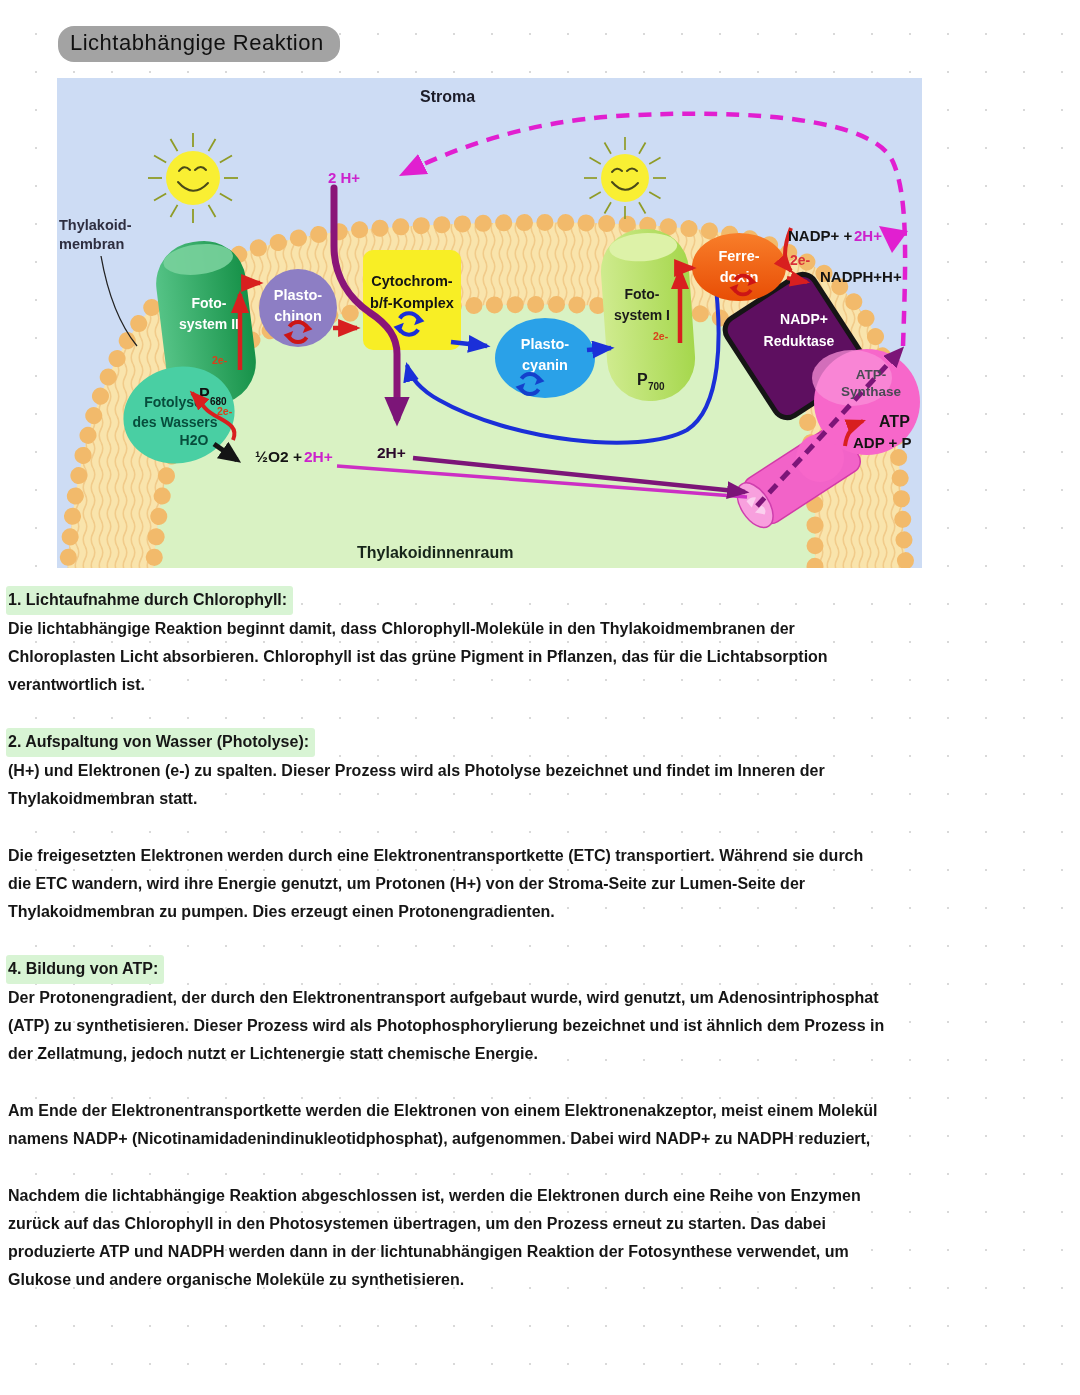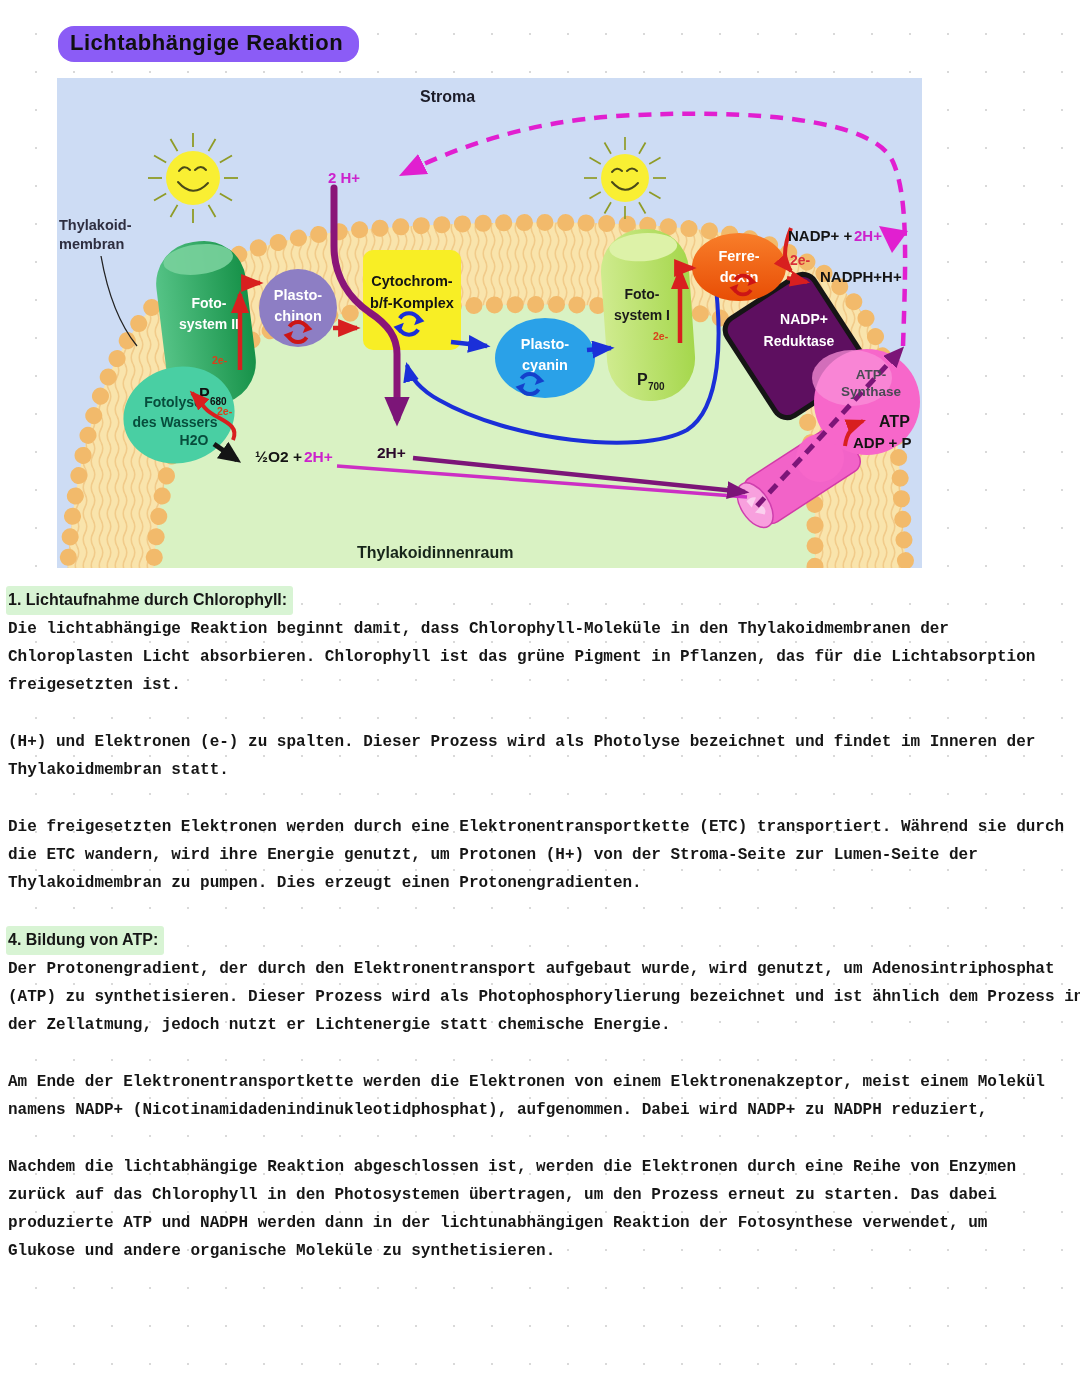--- a/index.html
+++ b/index.html
@@ -5,38 +5,38 @@
   html,body{margin:0;padding:0;}
   body{
     width:1080px;height:1395px;position:relative;overflow:hidden;
     background-color:#ffffff;
     background-image:radial-gradient(#d9d9d9 1.3px, transparent 1.5px);
     background-size:38px 38px;background-position:17px 15px;
     font-family:"Liberation Sans",sans-serif;color:#141414;
   }
   .title-pill{
     position:absolute;left:58px;top:26px;
-    font-size:22px;font-weight:700;color:#101010;
-    background:#8b5cf6;border-radius:16px;padding:4px 16px 6px 12px;
+    font-size:22px;font-weight:400;color:#101010;
+    background:#a3a3a3;border-radius:16px;padding:4px 16px 6px 12px;
     letter-spacing:.5px;
   }
   .diagram{
     position:absolute;left:57px;top:78px;width:865px;height:490px;
   }
   svg{font-family:"Liberation Sans",sans-serif;}
   .sections{
     position:absolute;left:8px;top:586px;width:1036px;
     font-size:16px;line-height:28px;font-weight:600;color:#161616;
   }
   .section{margin-bottom:29px;}
   .section-heading{
     display:inline-block;font-weight:700;
     background:#d8f4d4;border-radius:3px;padding:0 6px 1px 2px;margin-left:-2px;
   }
-  .body-line{white-space:nowrap;font-family:Liberation Mono, monospace;}
+  .body-line{white-space:nowrap;}
   .closing{margin-top:0;}
 </style>
 </head>
 <body>
 
 <div class="title-pill">Lichtabhängige Reaktion</div>
 
 <svg class="diagram" viewBox="0 0 865 490">
   <defs>
     <linearGradient id="gps2" x1="0" y1="0" x2="1" y2="0">
@@ -245,23 +245,24 @@
   <text x="814" y="318" font-size="13.5" font-weight="600" fill="#4a4a55" text-anchor="middle">Synthase</text>
   <text x="822" y="349" font-size="16" font-weight="700" fill="#141414">ATP</text>
   <text x="796" y="370" font-size="15" font-weight="700" fill="#141414">ADP + P</text>
 </svg>
 
 <div class="sections">
   <div class="section">
     <div><span class="section-heading">1. Lichtaufnahme durch Chlorophyll:</span></div>
     <div class="body-line">Die lichtabhängige Reaktion beginnt damit, dass Chlorophyll-Moleküle in den Thylakoidmembranen der</div>
     <div class="body-line">Chloroplasten Licht absorbieren. Chlorophyll ist das grüne Pigment in Pflanzen, das für die Lichtabsorption</div>
-    <div class="body-line">freigesetzten ist.</div>
-  </div>
-  <div class="section">
+    <div class="body-line">verantwortlich ist.</div>
+  </div>
+  <div class="section">
+    <div><span class="section-heading">2. Aufspaltung von Wasser (Photolyse):</span></div>
     <div class="body-line">(H+) und Elektronen (e-) zu spalten. Dieser Prozess wird als Photolyse bezeichnet und findet im Inneren der</div>
     <div class="body-line">Thylakoidmembran statt.</div>
   </div>
   <div class="section">
     <div class="body-line">Die freigesetzten Elektronen werden durch eine Elektronentransportkette (ETC) transportiert. Während sie durch</div>
     <div class="body-line">die ETC wandern, wird ihre Energie genutzt, um Protonen (H+) von der Stroma-Seite zur Lumen-Seite der</div>
     <div class="body-line">Thylakoidmembran zu pumpen. Dies erzeugt einen Protonengradienten.</div>
   </div>
   <div class="section">
     <div><span class="section-heading">4. Bildung von ATP:</span></div>

